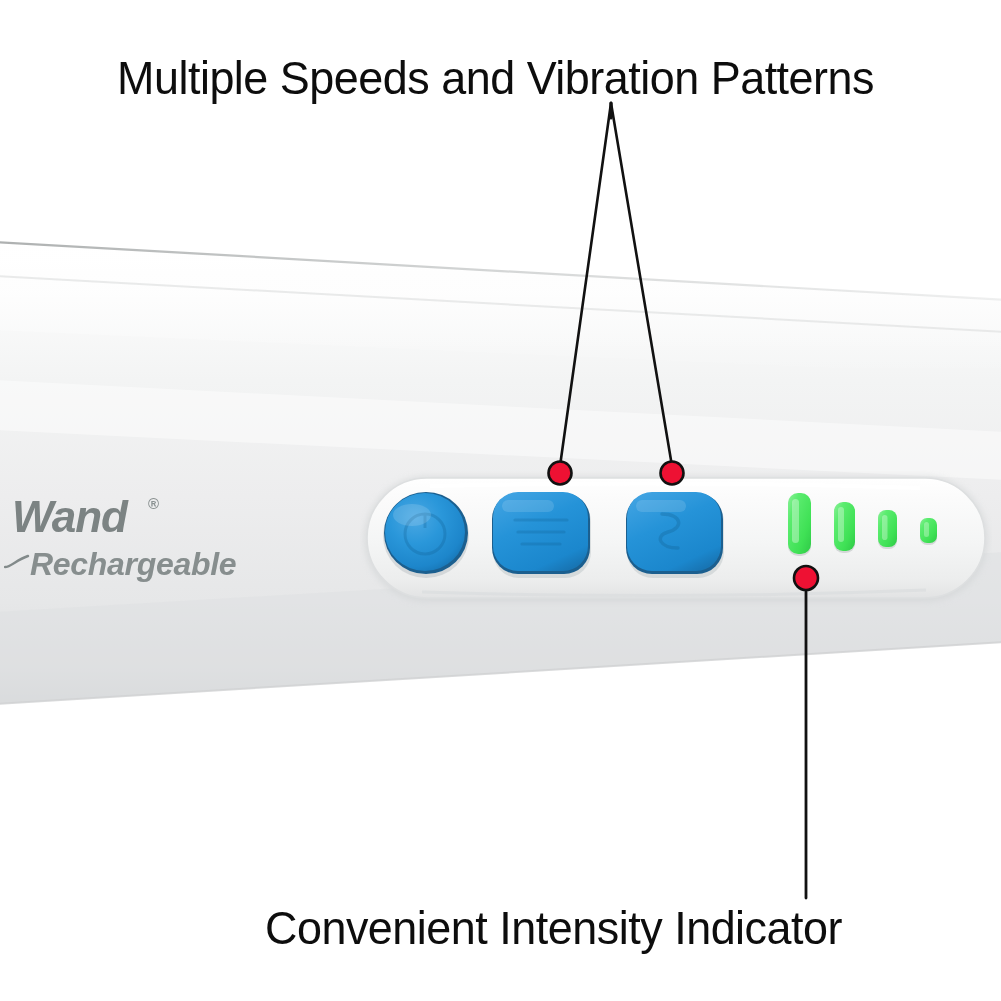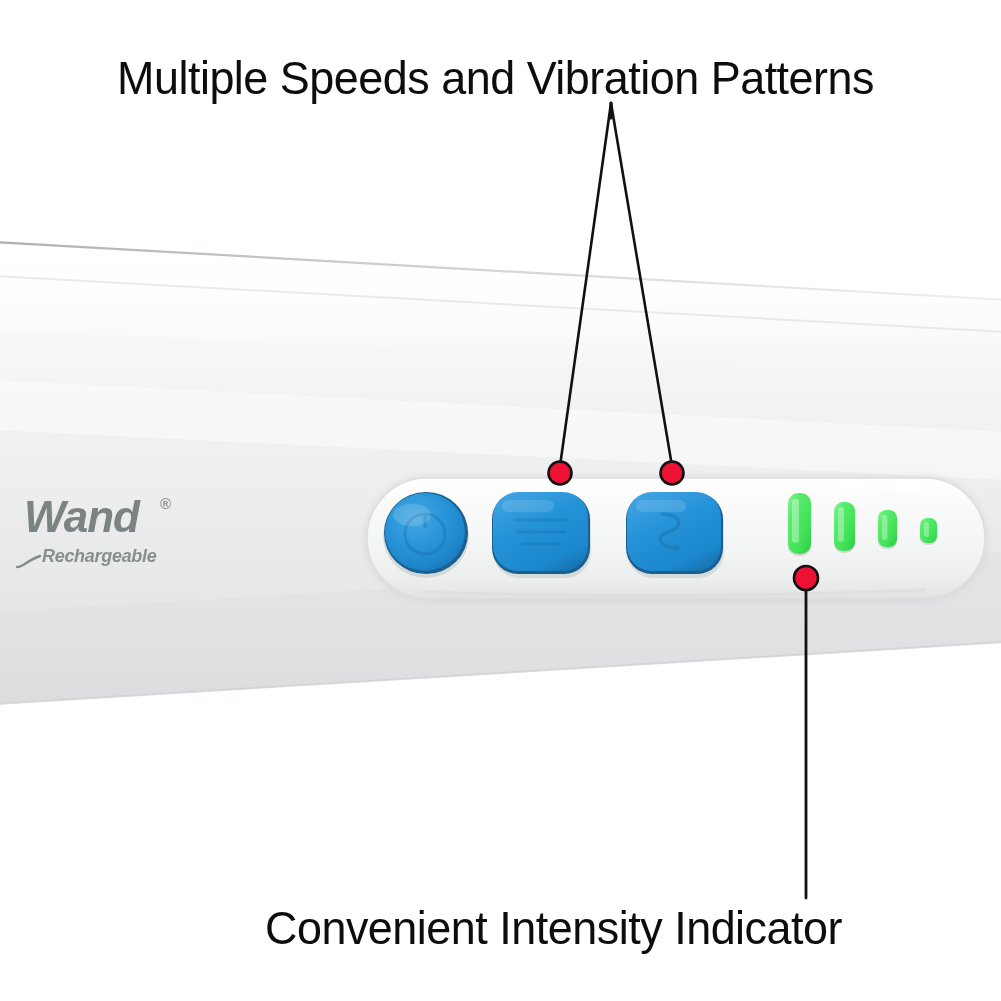--- a/index.html
+++ b/index.html
@@ -46,21 +46,21 @@
     position: absolute;
     left: 0;
     top: 180px;
     width: 1001px;
     height: 560px;
   }
 
   
   #brand-group {
     position: absolute;
-    left: 16px;
+    left: 4px;
     top: 492px;
     width: 230px;
     height: 96px;
   }
   #brand-name {
     position: absolute;
     left: 8px;
     top: 0px;
     font-family: "Liberation Sans", sans-serif;
     font-size: 44px;
@@ -77,21 +77,21 @@
     font-size: 15px;
     font-weight: 700;
     color: #8b9292;
     font-style: normal;
   }
   #brand-sub {
     position: absolute;
     left: 26px;
     top: 54px;
     font-family: "Liberation Sans", sans-serif;
-    font-size: 18px;
+    font-size: 32px;
     font-weight: 700;
     font-style: italic;
     color: #7d8585;
     letter-spacing: -0.3px;
     opacity: 0.9;
   }
   #brand-swoosh {
     position: absolute;
     left: 0px;
     top: 62px;

